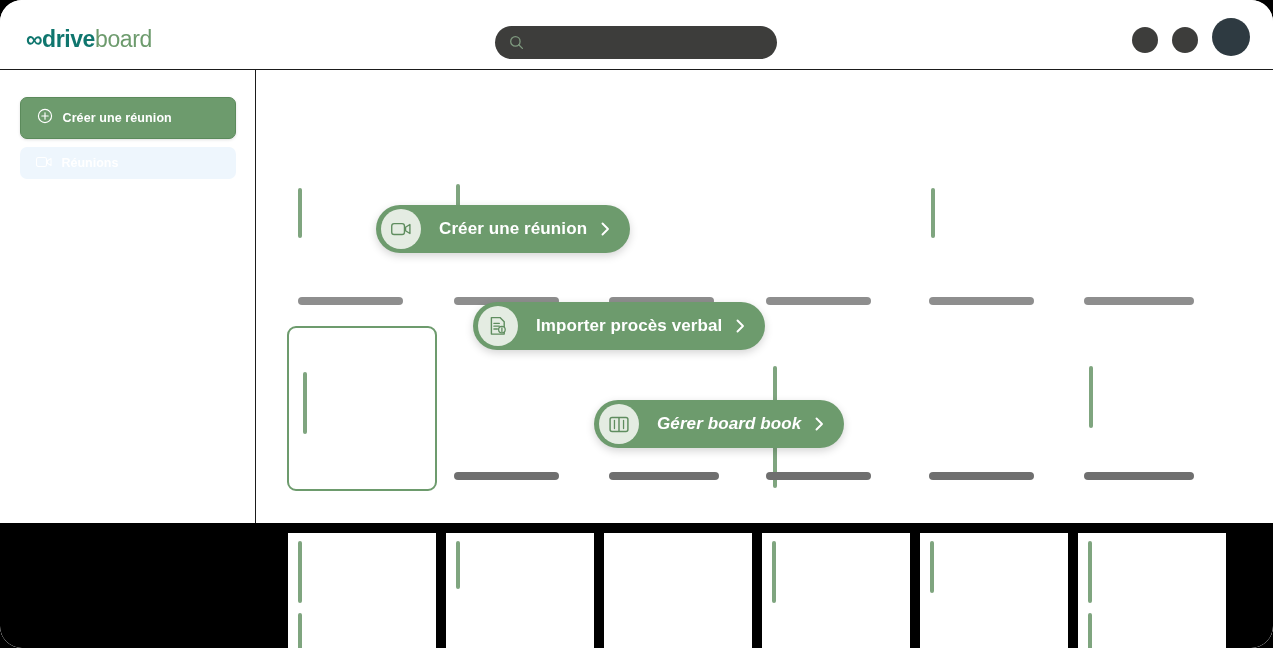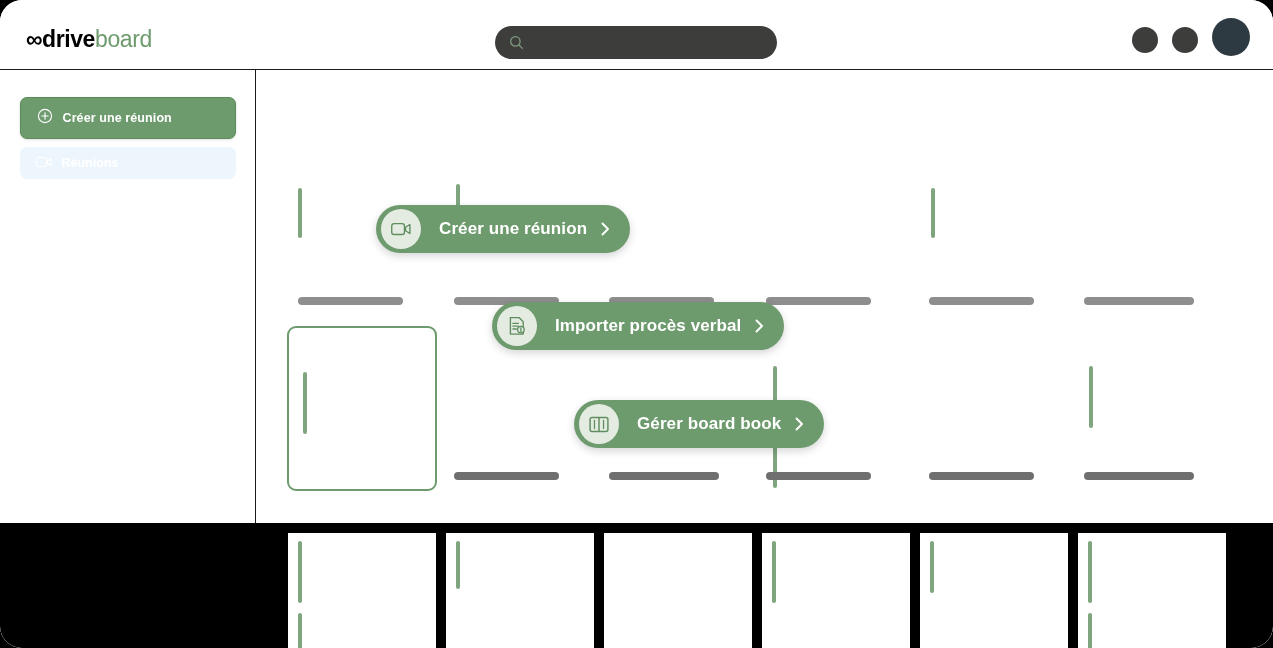--- a/index.html
+++ b/index.html
@@ -24,21 +24,21 @@
     background: #ffffff;
     border-bottom: 1.5px solid #1b1b1b;
     display: flex; align-items: center;
   }
   .logo {
     position: absolute; left: 26px; top: 28px;
     font-size: 23px; font-weight: bold; letter-spacing: -0.4px;
     line-height: 1;
     white-space: nowrap;
   }
-  .logo .brand { color: #000000; }
+  .logo .brand { color: #0f766e; }
   .logo .sub   { color: #6d9b6d; font-weight: normal; }
 
   #search-bar {
     position: absolute; left: 495px; top: 26px;
     width: 282px; height: 33px;
     background: #3d3d3b;
     border-radius: 17px;
     display: flex; align-items: center;
     padding-left: 14px;
   }
@@ -271,40 +271,40 @@
       </svg>
     </span>
     <span class="ptext">Créer une réunion</span>
     <span class="chev">
       <svg width="9" height="14" viewBox="0 0 9 14">
           <polyline points="1.5,1.5 7,7 1.5,12.5" fill="none" stroke="#ffffff" stroke-width="1.9" stroke-linecap="round" stroke-linejoin="round"></polyline>
         </svg>
     </span>
   </div>
 
-  <div class="pill" style="left:492px; top:302px;">
+  <div class="pill" style="left:473px; top:302px;">
     <span class="ic-wrap">
       <svg width="18" height="20" viewBox="0 0 18 20">
         <path d="M2.4 1.6 h8.6 l4.2 4.2 v12.3 h-12.8 z" fill="none" stroke="#5f8d5f" stroke-width="1.4" stroke-linejoin="round"></path>
         <line x1="4.9" y1="7.4" x2="10.3" y2="7.4" stroke="#5f8d5f" stroke-width="1.3" stroke-linecap="round"></line>
         <line x1="4.9" y1="10.2" x2="10.3" y2="10.2" stroke="#5f8d5f" stroke-width="1.3" stroke-linecap="round"></line>
         <line x1="4.9" y1="13" x2="8.4" y2="13" stroke="#5f8d5f" stroke-width="1.3" stroke-linecap="round"></line>
         <circle cx="12.9" cy="13.6" r="3.3" fill="#e4ece2" stroke="#5f8d5f" stroke-width="1.3"></circle>
         <line x1="12.9" y1="11.8" x2="12.9" y2="15.4" stroke="#5f8d5f" stroke-width="1.3" stroke-linecap="round"></line>
       </svg>
     </span>
     <span class="ptext">Importer procès verbal</span>
     <span class="chev">
       <svg width="9" height="14" viewBox="0 0 9 14">
           <polyline points="1.5,1.5 7,7 1.5,12.5" fill="none" stroke="#ffffff" stroke-width="1.9" stroke-linecap="round" stroke-linejoin="round"></polyline>
         </svg>
     </span>
   </div>
 
-  <div class="pill" style="left:574px; top:400px;">
+  <div class="pill" style="left:594px; top:400px;font-style:italic;">
     <span class="ic-wrap">
       <svg width="20" height="17" viewBox="0 0 22 18">
         <rect x="1.2" y="1.4" width="19.6" height="15.2" rx="2.2" fill="none" stroke="#5f8d5f" stroke-width="1.6"></rect>
         <line x1="11" y1="1.4" x2="11" y2="16.6" stroke="#5f8d5f" stroke-width="1.6"></line>
         <line x1="6" y1="4.6" x2="6" y2="13.4" stroke="#5f8d5f" stroke-width="1.4" stroke-linecap="round"></line>
         <line x1="16" y1="4.6" x2="16" y2="13.4" stroke="#5f8d5f" stroke-width="1.4" stroke-linecap="round"></line>
       </svg>
     </span>
     <span class="ptext">Gérer board book</span>
     <span class="chev">

